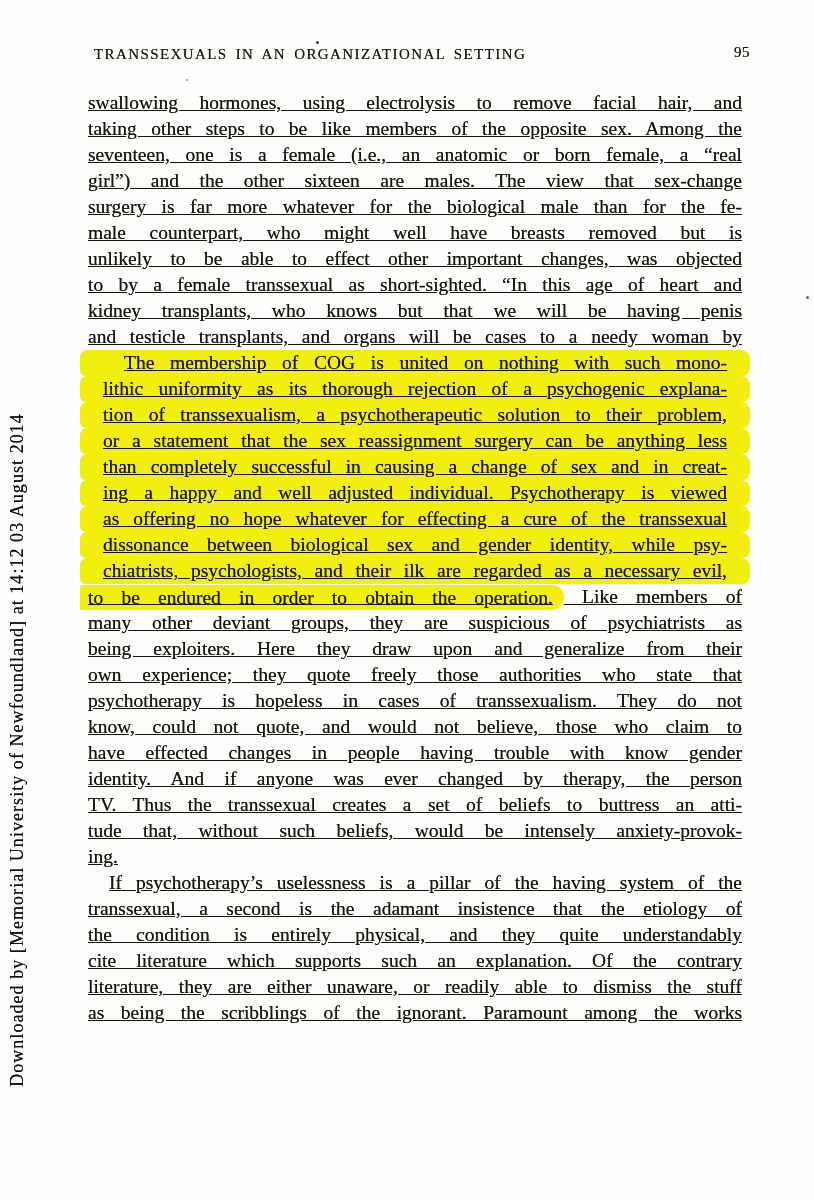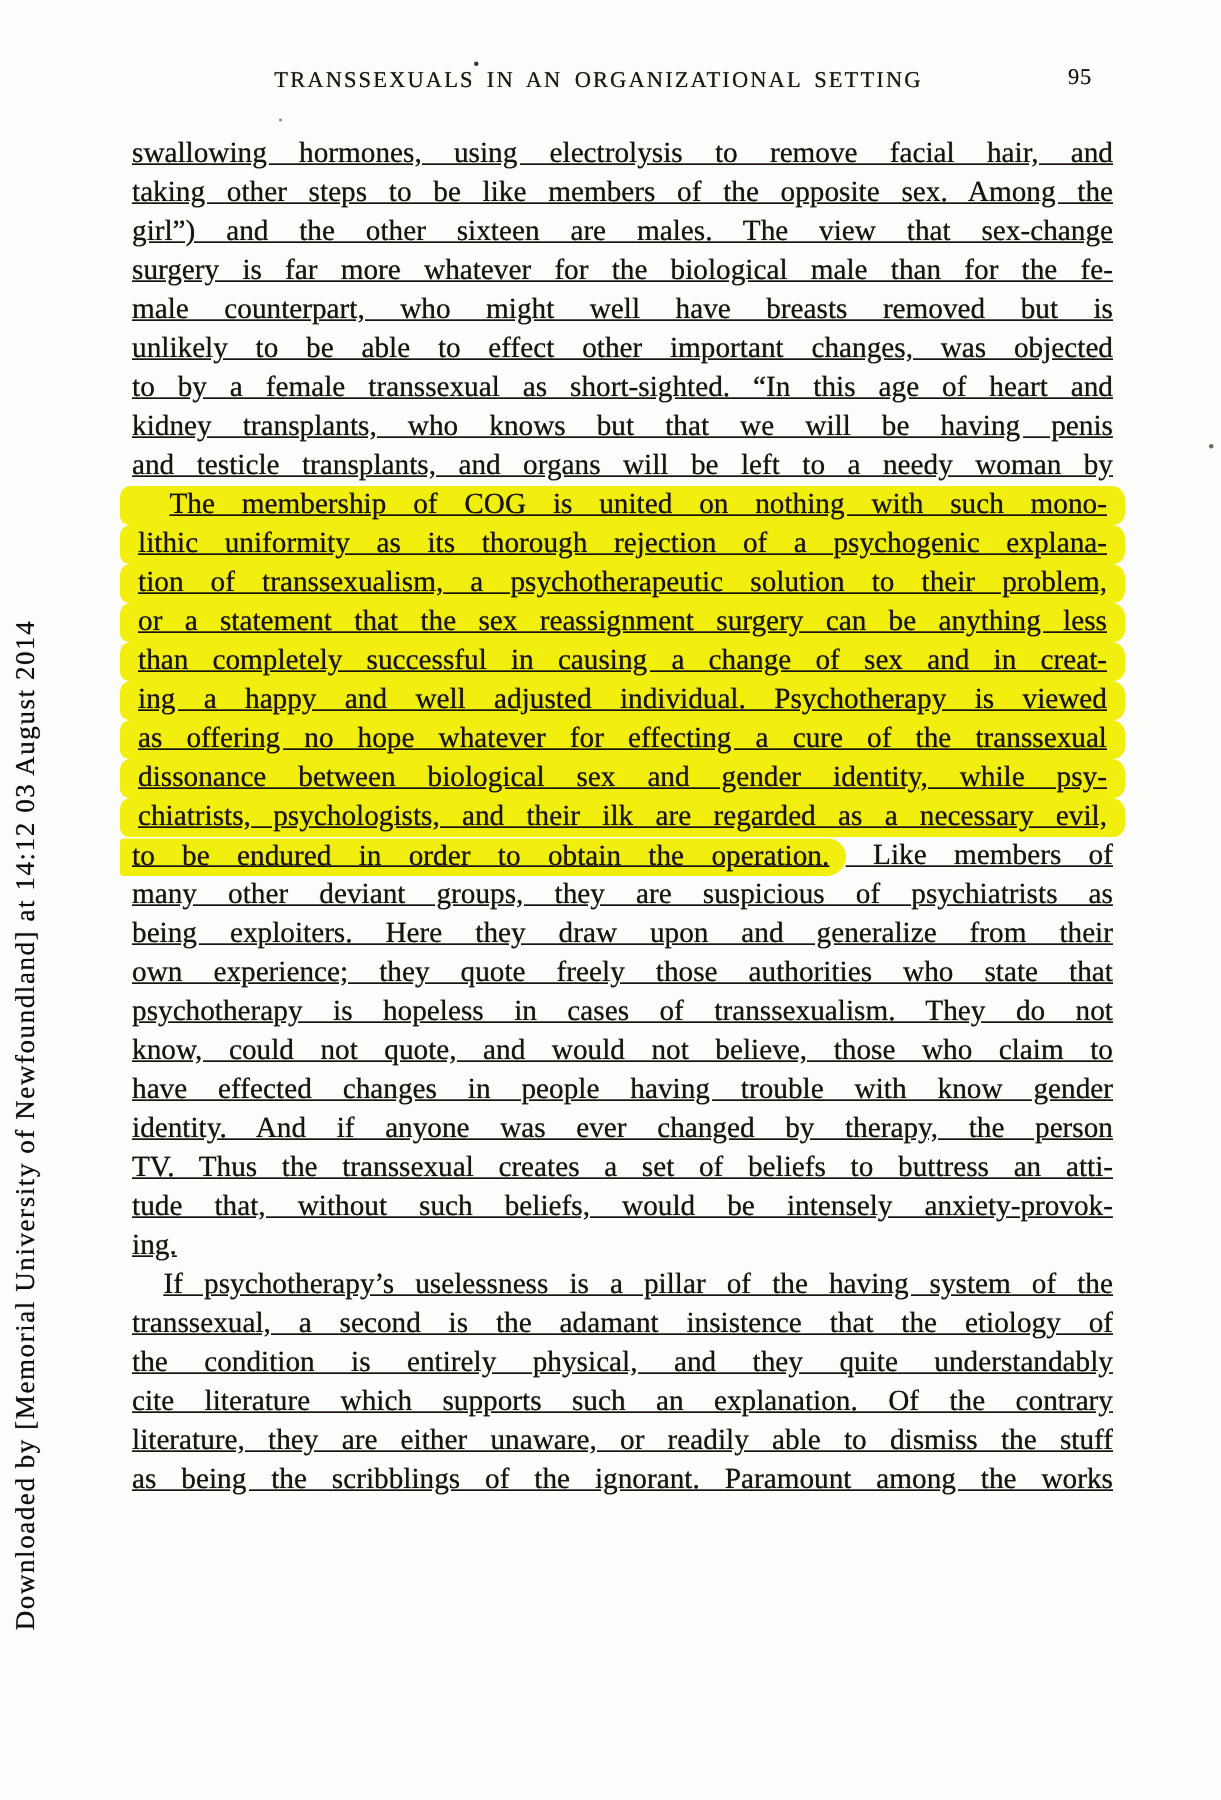--- a/index.html
+++ b/index.html
@@ -6,22 +6,22 @@
   body {
     width: 814px; height: 1200px;
     position: relative;
     background: #fdfdfb;
     font-family: "Liberation Serif", serif;
     color: #17140f;
     overflow: hidden;
   }
   .page-header {
     position: absolute;
-    left: 72px; top: 46px; width: 654px;
-    text-align: center;
+    left: 94px; top: 46px; width: 654px;
+    text-align: left;
   }
   .running-title {
     font-size: 15px;
     letter-spacing: 1.4px;
     word-spacing: 3px;
     color: #1b1812;
     text-shadow: 0 0 0.5px rgba(25,22,15,0.75);
     white-space: nowrap;
   }
   .page-number {
@@ -44,21 +44,21 @@
     text-align: justify;
     text-align-last: justify;
     white-space: normal;
     text-shadow: 0 0 0.55px rgba(23,20,15,0.8);
   }
   .line.last { text-align-last: left; }
   .line.indent { text-indent: 21px; }
   .line.hl {
     background: var(--hl, #f2ee0e);
     margin: 0 -8px;
-    padding: 0 12px;
+    padding: 0 23px;
     border-radius: 7px 9px 8px 6px;
   }
   .hl-span {
     background: var(--hl, #f2ee0e);
     padding: 1.5px 11px 2.5px 8px;
     margin-left: -8px;
     border-radius: 3px 14px 15px 3px;
   }
   .watermark {
     position: absolute;
@@ -84,27 +84,28 @@
 
 <div class="page-header">
   <div class="running-title">TRANSSEXUALS IN AN ORGANIZATIONAL SETTING</div>
   <div class="page-number">95</div>
 </div>
 
 <div class="page-body">
     <div class="para">
       <div class="line">swallowing hormones, using electrolysis to remove facial hair, and</div>
       <div class="line">taking other steps to be like members of the opposite sex. Among the</div>
+      <div class="line">seventeen, one is a female (i.e., an anatomic or born female, a “real</div>
       <div class="line">girl”) and the other sixteen are males. The view that sex-change</div>
       <div class="line">surgery is far more whatever for the biological male than for the fe-</div>
       <div class="line">male counterpart, who might well have breasts removed but is</div>
       <div class="line">unlikely to be able to effect other important changes, was objected</div>
       <div class="line">to by a female transsexual as short-sighted. “In this age of heart and</div>
       <div class="line">kidney transplants, who knows but that we will be having penis</div>
-      <div class="line">and testicle transplants, and organs will be left to a needy woman by</div>
+      <div class="line">and testicle transplants, and organs will be cases to a needy woman by</div>
     </div>
     <div class="para">
       <div class="line indent hl">The membership of COG is united on nothing with such mono-</div>
       <div class="line hl">lithic uniformity as its thorough rejection of a psychogenic explana-</div>
       <div class="line hl">tion of transsexualism, a psychotherapeutic solution to their problem,</div>
       <div class="line hl">or a statement that the sex reassignment surgery can be anything less</div>
       <div class="line hl">than completely successful in causing a change of sex and in creat-</div>
       <div class="line hl">ing a happy and well adjusted individual. Psychotherapy is viewed</div>
       <div class="line hl">as offering no hope whatever for effecting a cure of the transsexual</div>
       <div class="line hl">dissonance between biological sex and gender identity, while psy-</div>

